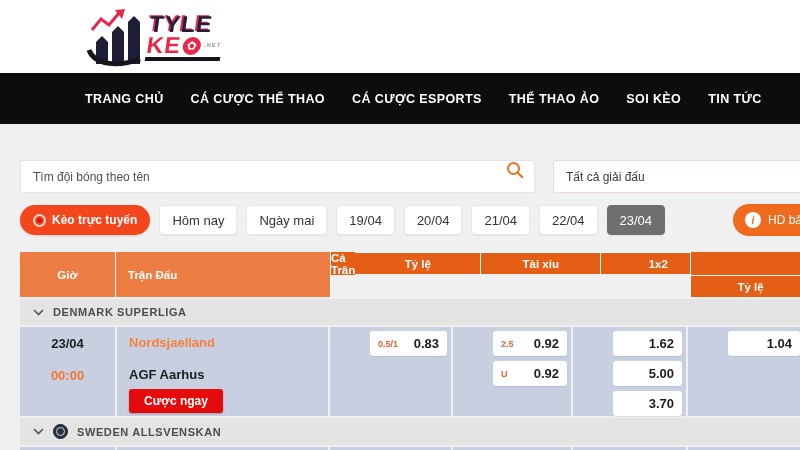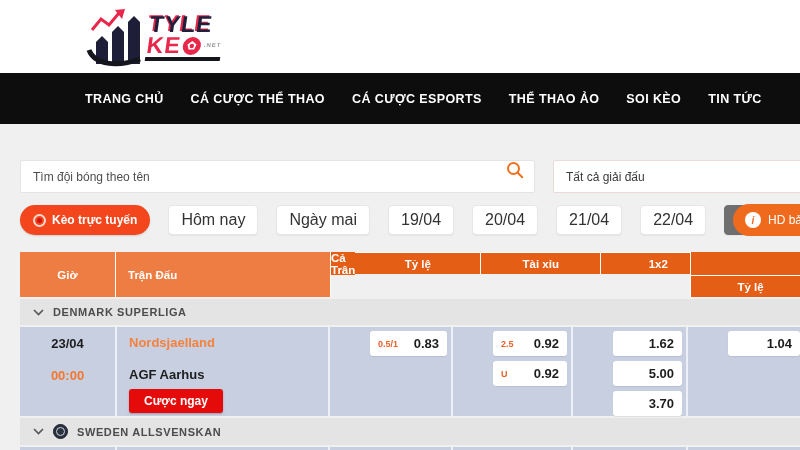--- a/index.html
+++ b/index.html
@@ -29,27 +29,27 @@
                 border:1px solid #e4e4e4; border-radius:2px; display:flex; align-items:flex-start; }
   .search-input { flex:1; border:none; outline:none; height:100%; padding:0 10px 0 12px; font-size:12px;
                   font-family:"Liberation Sans", sans-serif; color:#333; background:transparent; }
   .search-input::placeholder { color:#4e4e4e; opacity:1; }
   .search-icon { margin-right:10px; display:flex; }
   .league-select { position:absolute; left:553px; top:160px; width:257px; height:33px; background:#fff;
                    border:1px solid #eed9d9; border-radius:2px; font-size:12px; color:#3a3a3a;
                    display:flex; align-items:center; padding-left:12px; }
 
   
-  .filter-row { position:absolute; left:20px; top:205px; height:30px; display:flex; gap:18px; align-items:center; }
+  .filter-row { position:absolute; left:20px; top:205px; height:30px; display:flex; gap:9px; align-items:center; }
   .btn-live { display:flex; align-items:center; gap:6px; height:30px; padding:0 13px; background:#f4461c;
               border-radius:16px; color:#fff; font-size:12px; font-weight:bold; box-shadow:0 1px 2px rgba(0,0,0,0.15); }
   .live-dot { width:13px; height:13px; border-radius:50%; border:2px solid #ffd9cd; display:flex; align-items:center; justify-content:center; }
   .live-dot::after { content:""; width:5px; height:5px; border-radius:50%; background:#d01414; display:block; }
   .btn-date { height:30px; padding:0 12px; background:#ffffff; border:1px solid #e6e6e6; border-radius:4px;
-              color:#333; font-size:16px; display:flex; align-items:center; box-shadow:0 1px 1px rgba(0,0,0,0.05); }
+              color:#333; font-size:13px; display:flex; align-items:center; box-shadow:0 1px 1px rgba(0,0,0,0.05); }
   .btn-date.selected { background:#6f6f6f; border-color:#6f6f6f; color:#ffffff; }
   .btn-hd { position:absolute; left:733px; top:204px; width:90px; height:32px; background:#f06a1d;
             border-radius:16px; color:#fff; font-size:12px; display:flex; align-items:center; gap:7px;
             padding-left:12px; white-space:nowrap; overflow:hidden; }
   .info-icon { width:16px; height:16px; border-radius:50%; background:#ffffff; color:#f06a1d;
                font-size:10px; font-weight:bold; display:flex; align-items:center; justify-content:center; font-style:italic; flex:0 0 16px; }
 
   
   .tbl { position:absolute; left:20px; width:790px; }
   .tbl-header { top:252px; height:45px; display:flex; color:#fff; font-size:11.5px; font-weight:bold; }

